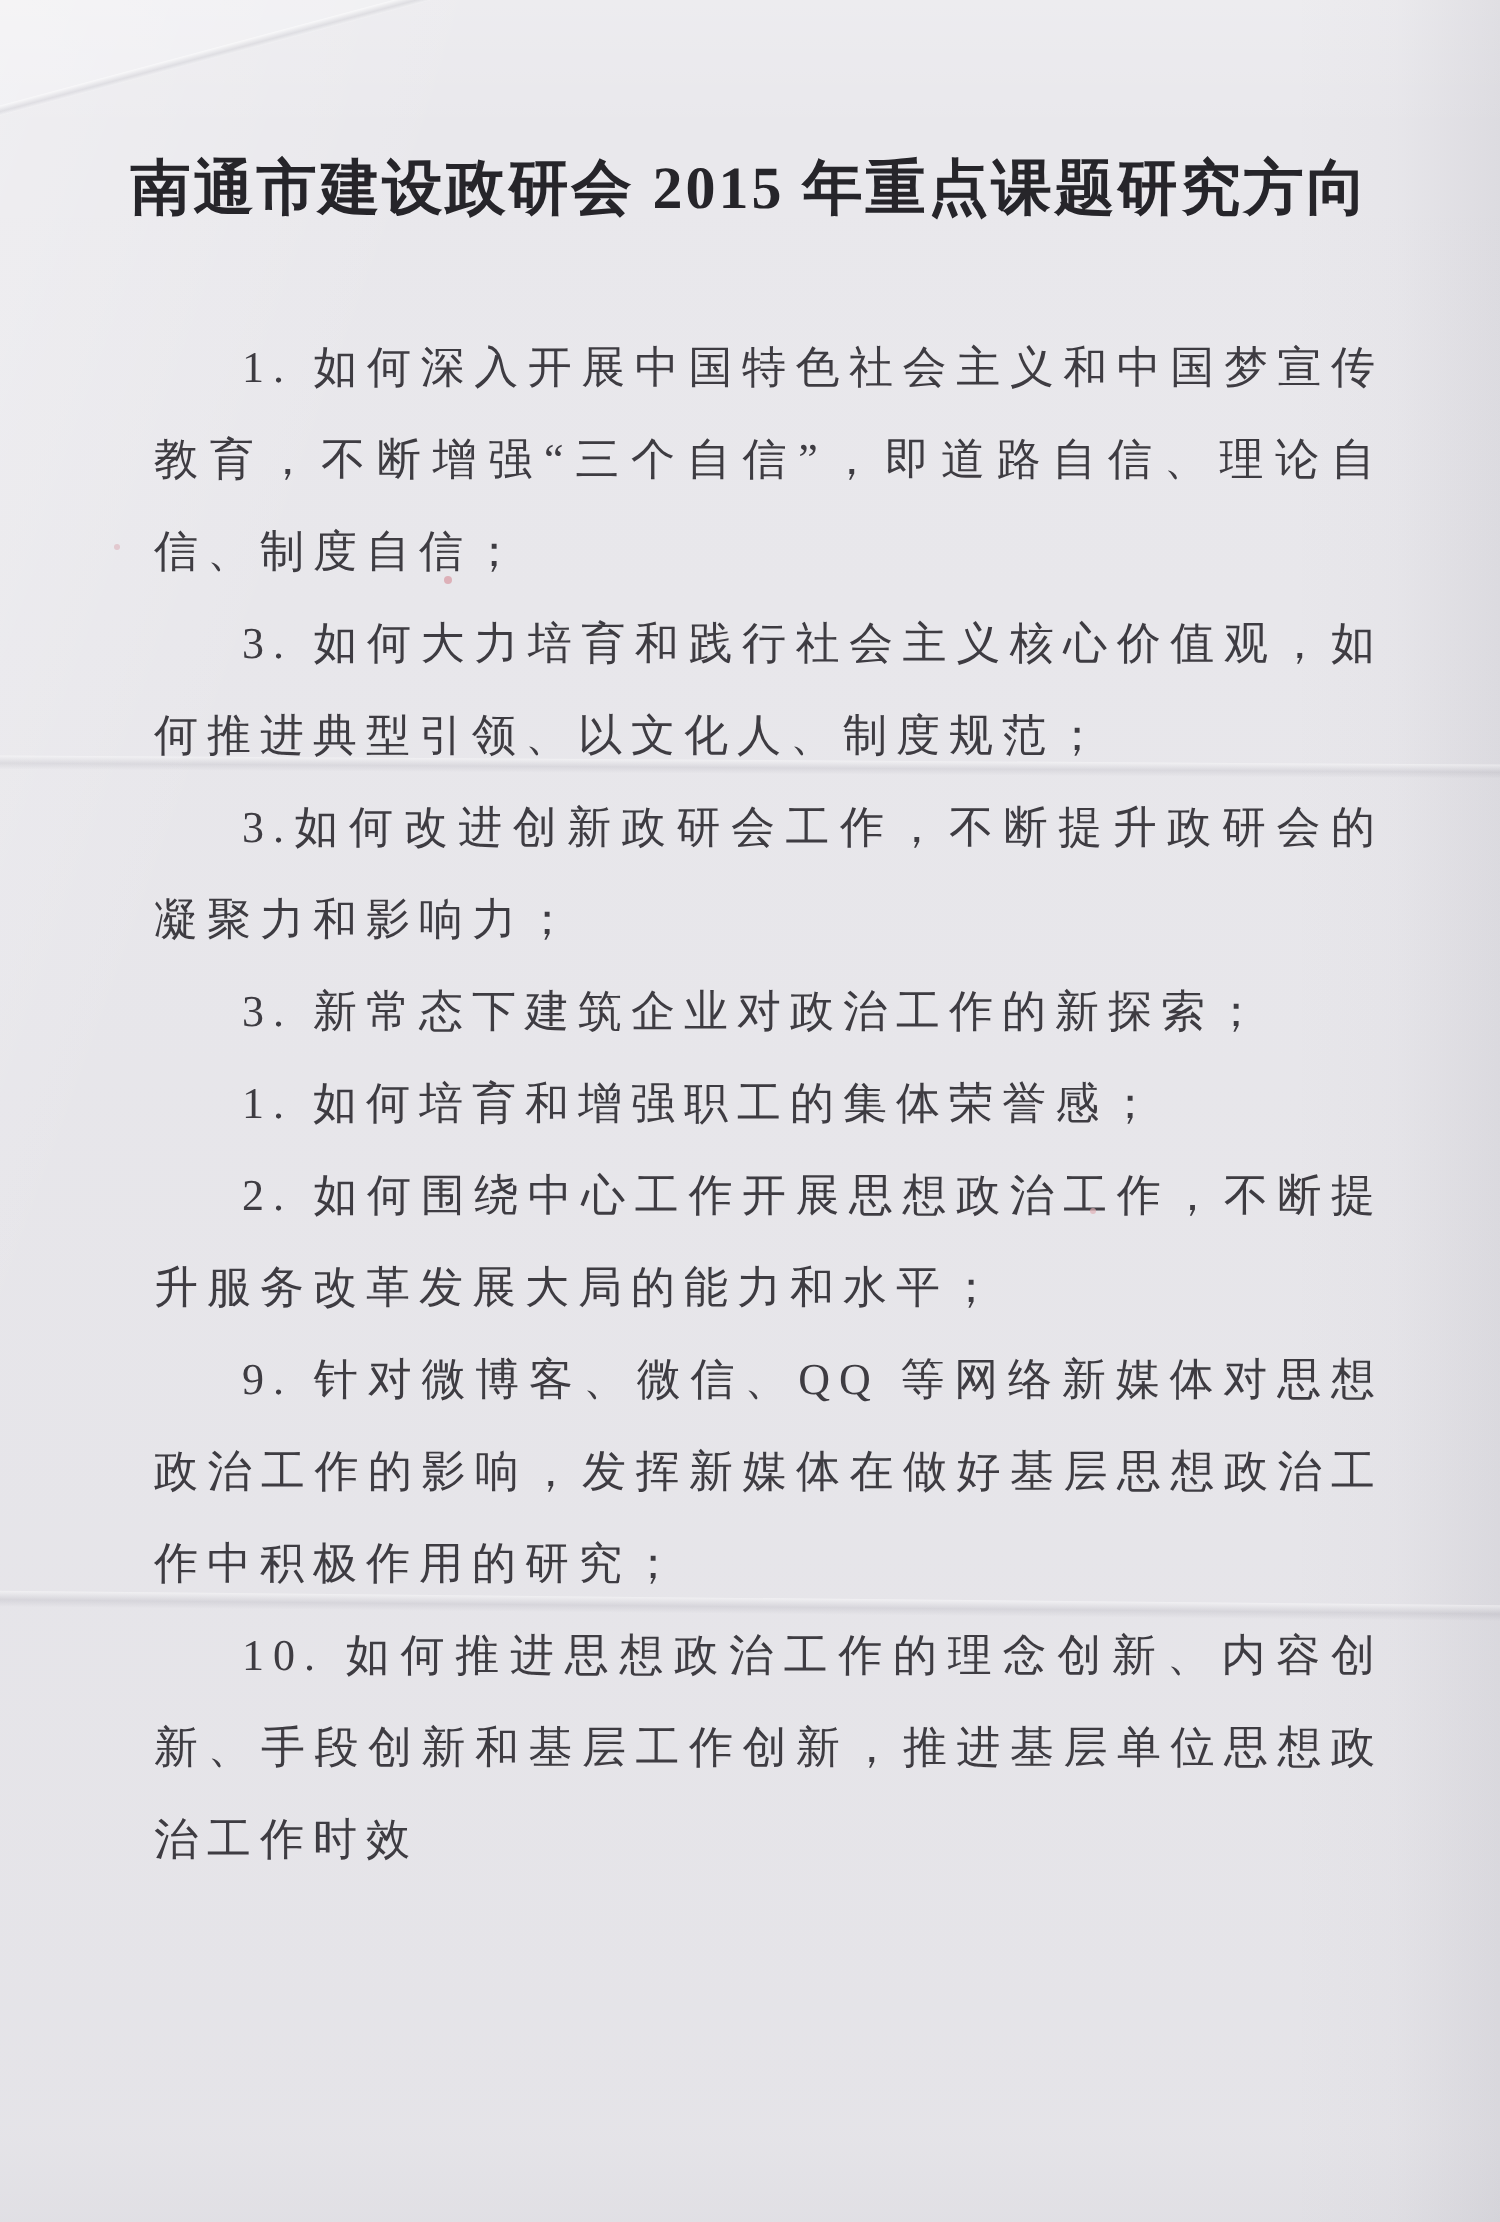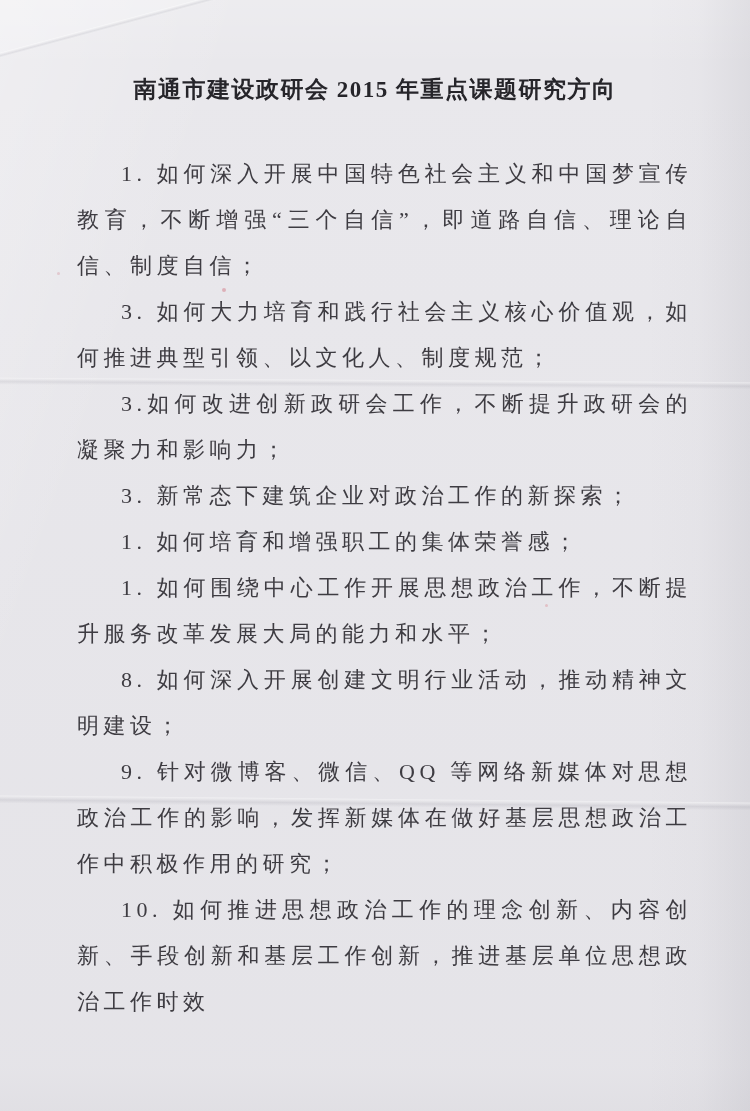--- a/index.html
+++ b/index.html
@@ -74,21 +74,21 @@
     pointer-events: none;
   }
   .speck1 { left: 222px; top: 288px; width: 4px; height: 4px; background: #d9a3ab; opacity: .8; }
   .speck2 { left: 545px; top: 604px; width: 3px; height: 3px; background: #dfb0b6; opacity: .7; }
   .speck3 { left: 57px;  top: 272px; width: 3px; height: 3px; background: #dcb2ba; opacity: .6; }
 
   .doc-title {
     margin: 0;
     padding-top: 74px;
     text-align: center;
-    font-size: 23px;
+    font-size: 30px;
     font-weight: bold;
     letter-spacing: 1.5px;
     color: #26252a;
   }
   .doc-body {
     margin: 46px 58px 0 77px; 
     width: 615px;
   }
   .item {
     margin: 0;
@@ -116,19 +116,18 @@
   <div class="speck speck3"></div>
 
   <h1 class="doc-title">南通市建设政研会 2015 年重点课题研究方向</h1>
 
   <div class="doc-body">
     <p class="item">1. 如何深入开展中国特色社会主义和中国梦宣传教育，不断增强“三个自信”，即道路自信、理论自信、制度自信；</p>
     <p class="item">3. 如何大力培育和践行社会主义核心价值观，如何推进典型引领、以文化人、制度规范；</p>
     <p class="item">3.如何改进创新政研会工作，不断提升政研会的凝聚力和影响力；</p>
     <p class="item">3. 新常态下建筑企业对政治工作的新探索；</p>
     <p class="item">1. 如何培育和增强职工的集体荣誉感；</p>
-    <p class="item">1. 如何围绕中心工作开展思想政治工作，不断提升服务改革发展大局的能力和水平；</p>
-    <p class="item">8. 如何深入开展创建文明行业活动，推动精神文明建设；</p>
+    <p class="item">2. 如何围绕中心工作开展思想政治工作，不断提升服务改革发展大局的能力和水平；</p>
     <p class="item">9. 针对微博客、微信、QQ 等网络新媒体对思想政治工作的影响，发挥新媒体在做好基层思想政治工作中积极作用的研究；</p>
     <p class="item">10. 如何推进思想政治工作的理念创新、内容创新、手段创新和基层工作创新，推进基层单位思想政治工作时效</p>
   </div>
 
 </div>
 
 </body></html>

